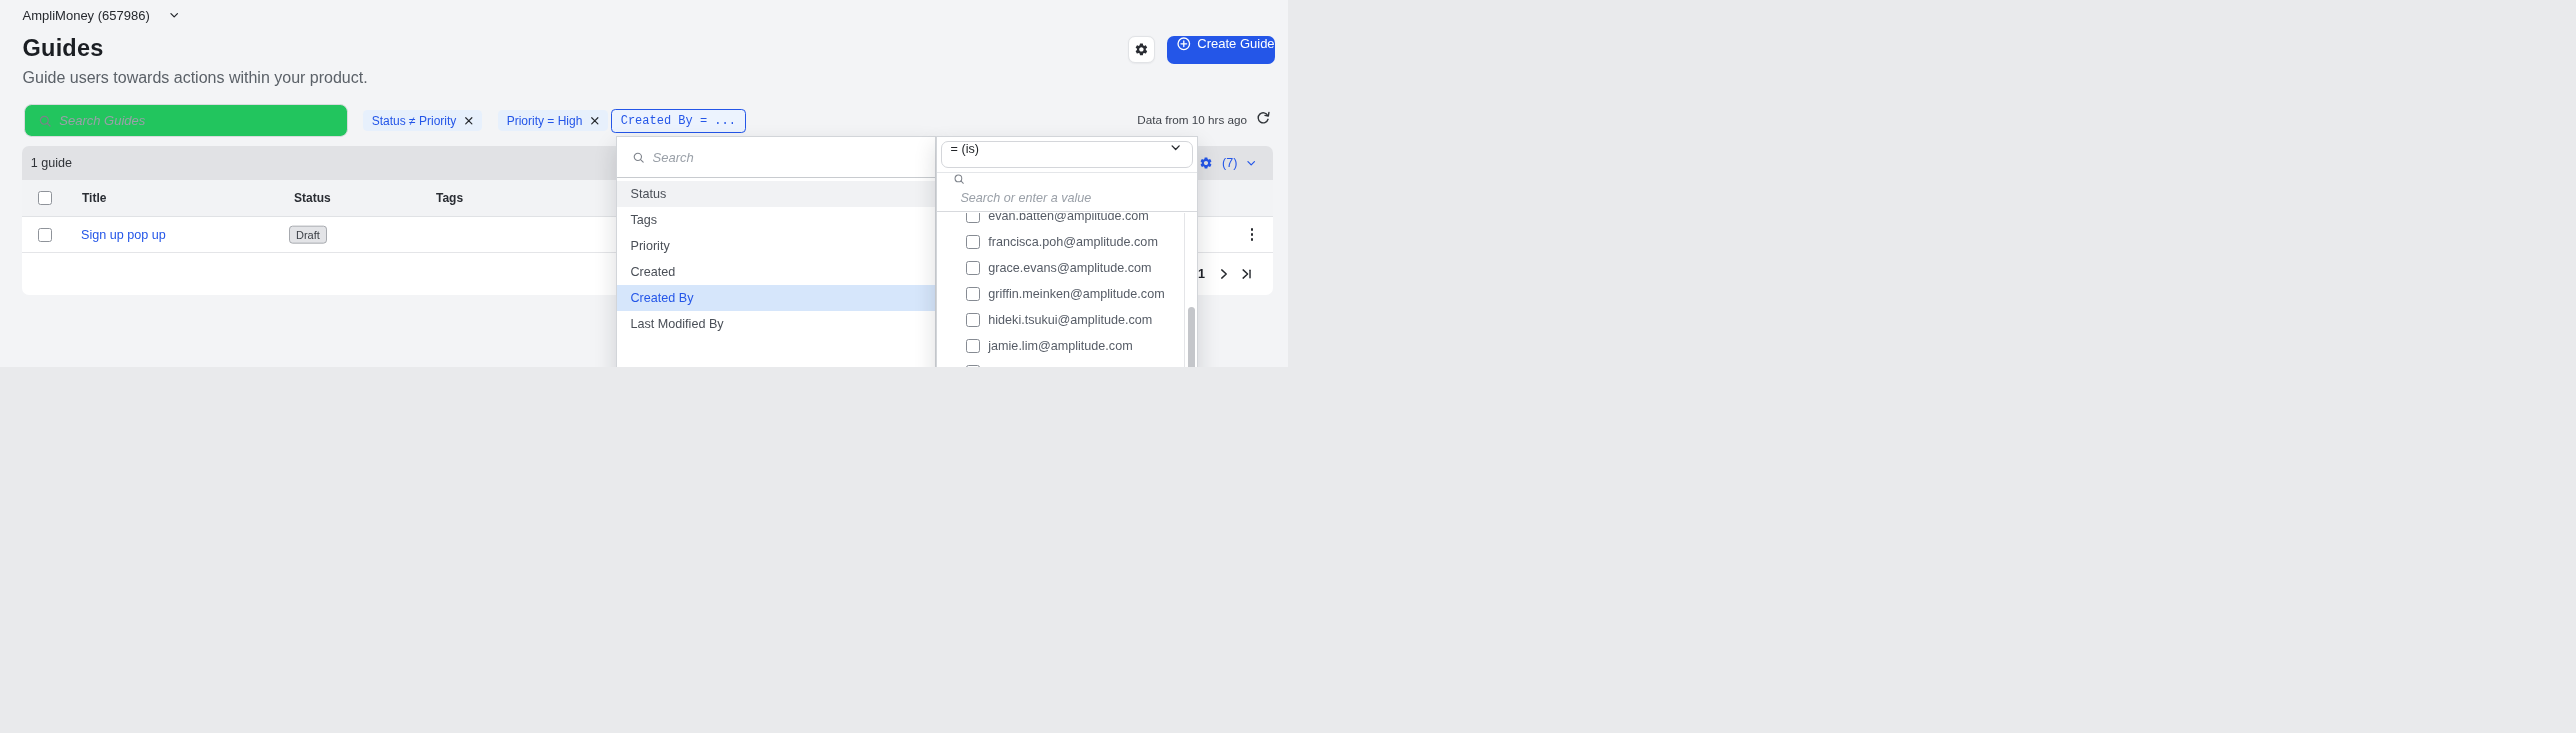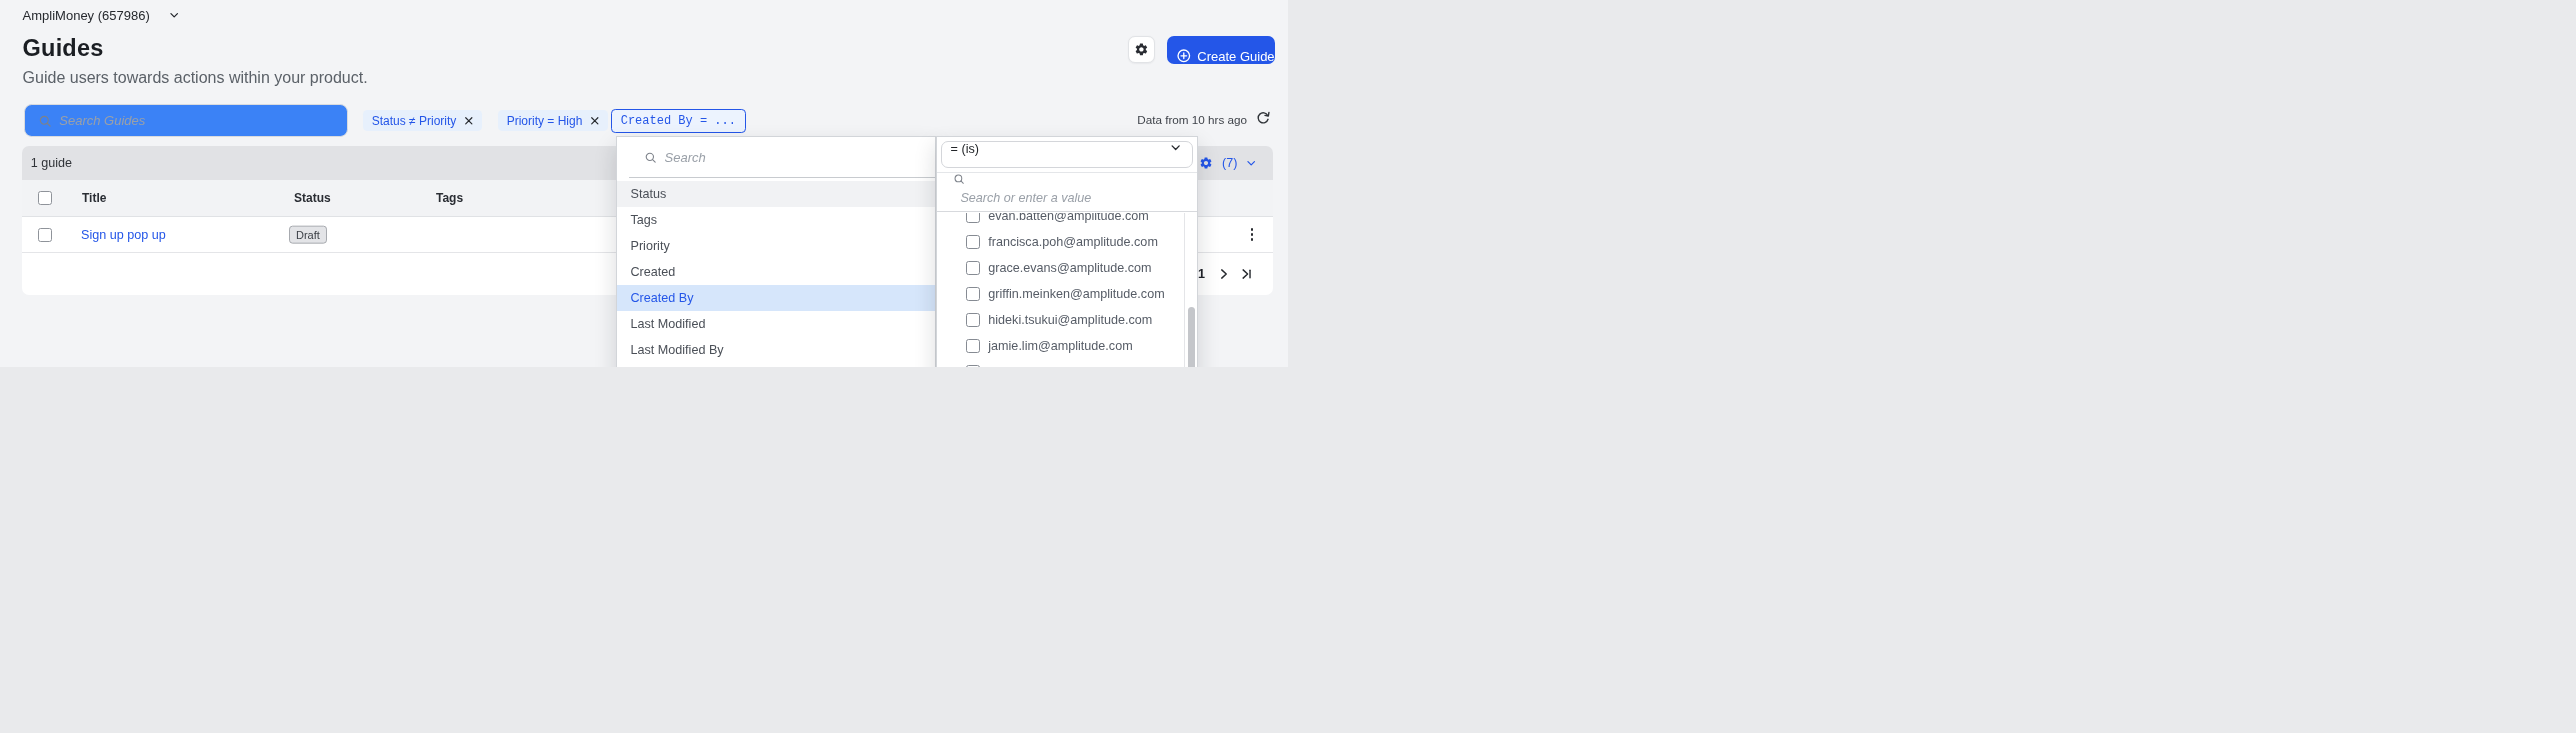--- a/index.html
+++ b/index.html
@@ -17,25 +17,25 @@
   
   .project-row { left:22.6px; top:7.8px; display:flex; align-items:center; gap:19px;
     font-size:13px; color:#26292e; cursor:pointer; }
   .page-title { left:22.6px; top:35px; font-size:23.5px; font-weight:600; color:#1b1e23; letter-spacing:0.2px; }
   .subtitle { left:22.6px; top:69px; font-size:16px; color:#5b6168; }
 
   .icon-btn { left:1128px; top:36px; width:27px; height:27px; background:#fff;
     border:0.9px solid #e1e3e6; border-radius:7px; display:flex; align-items:center;
     justify-content:center; color:#2a2d33; box-shadow:0 0.9px 1.7px rgba(20,24,32,.05); cursor:pointer; }
   .create-btn { left:1167px; top:36px; width:108px; height:28px;
-    background:var(--accent,#2456E8); border-radius:7px; display:flex; align-items:flex-end;
+    background:var(--accent,#2456E8); border-radius:7px; display:flex; align-items:flex-start;
     gap:6px; padding-left:8.7px; color:#fff; font-size:13px; cursor:pointer; border:none; }
 
   
-  .search-box { left:23.5px; top:104px; width:324px; height:33px; background:#3b82f6;
+  .search-box { left:23.5px; top:104px; width:324px; height:33px; background:#22c55e;
     border:0.9px solid #d9dbde; border-radius:7.8px; display:flex; align-items:center;
     padding-left:13px; color:#7d828a; }
   .ghost-input { border:none; outline:none; background:transparent; flex:1;
     font:13px "Liberation Sans","DejaVu Sans",sans-serif; color:#23262b; margin-left:7.8px; min-width:0;}
   .ghost-input::placeholder { font-style:italic; color:#9aa0a8; }
 
   .chip { top:110px; height:21px; display:inline-flex; align-items:center;
     padding:0 8.7px; border-radius:4.3px; background:var(--chip-bg,#E7F0FC);
     color:var(--accent,#2456E8); font-size:12px; cursor:pointer; white-space:nowrap; }
   .chip[data-index="0"] { left:363px; }
@@ -74,21 +74,21 @@
 
   .pg-num { left:1176px; font-size:12.6px; font-weight:700; color:#1f2329; cursor:pointer; }
   .pg-btn { display:flex; color:#26292e; cursor:pointer; }
   .pg-next { left:1196px; } .pg-last { left:1218px; }
 
   
   .panel { position:absolute; top:136px; background:#fff; border:0.9px solid #d2d5d9;
     box-shadow:0 8.7px 21px rgba(20,24,32,.16); z-index:20; }
   .panel-1 { left:616px; width:320px; height:252px; }
   .panel-search { height:41px; display:flex; align-items:center; padding-left:14.8px;
-    border-bottom:0.9px solid #c8cbcf; color:#7d828a;margin-left:12px; }
+    border-bottom:0.9px solid #c8cbcf; color:#7d828a; }
   .menu { padding-top:3px; }
   .menu-item { height:26px; display:flex; align-items:center; padding-left:13.5px;
     font-size:12.6px; color:#4a4f57; cursor:pointer; }
   .menu-item.hovered { background:var(--hover-item-bg,#F1F2F4); }
   .menu-item.selected { background:var(--selected-item-bg,#D6E6FB); color:var(--accent,#2456E8); }
 
   .panel-2 { left:936px; width:262px; height:252px; }
   .op-select { margin:4.3px 3.9px 0 3.9px; height:27px; border:0.9px solid #d4d6da;
     border-radius:7px; display:flex; padding:0 10.4px 0 8.7px;
     font-size:12.6px; color:#222529; cursor:pointer; background:#fff; }
@@ -264,23 +264,20 @@
         </div>
 
         <div class="menu-item" data-index="3">
           <span>Created</span>
         </div>
 
         <div class="menu-item selected" data-index="4">
           <span>Created By</span>
         </div>
 
-        <div class="menu-item" data-index="5">
-          <span>Last Modified</span>
-        </div>
 
         <div class="menu-item" data-index="6">
           <span>Last Modified By</span>
         </div>
       </div>
   </div>
 
   <div class="panel panel-2">
     <div class="op-select">
       <span>= (is)</span>

